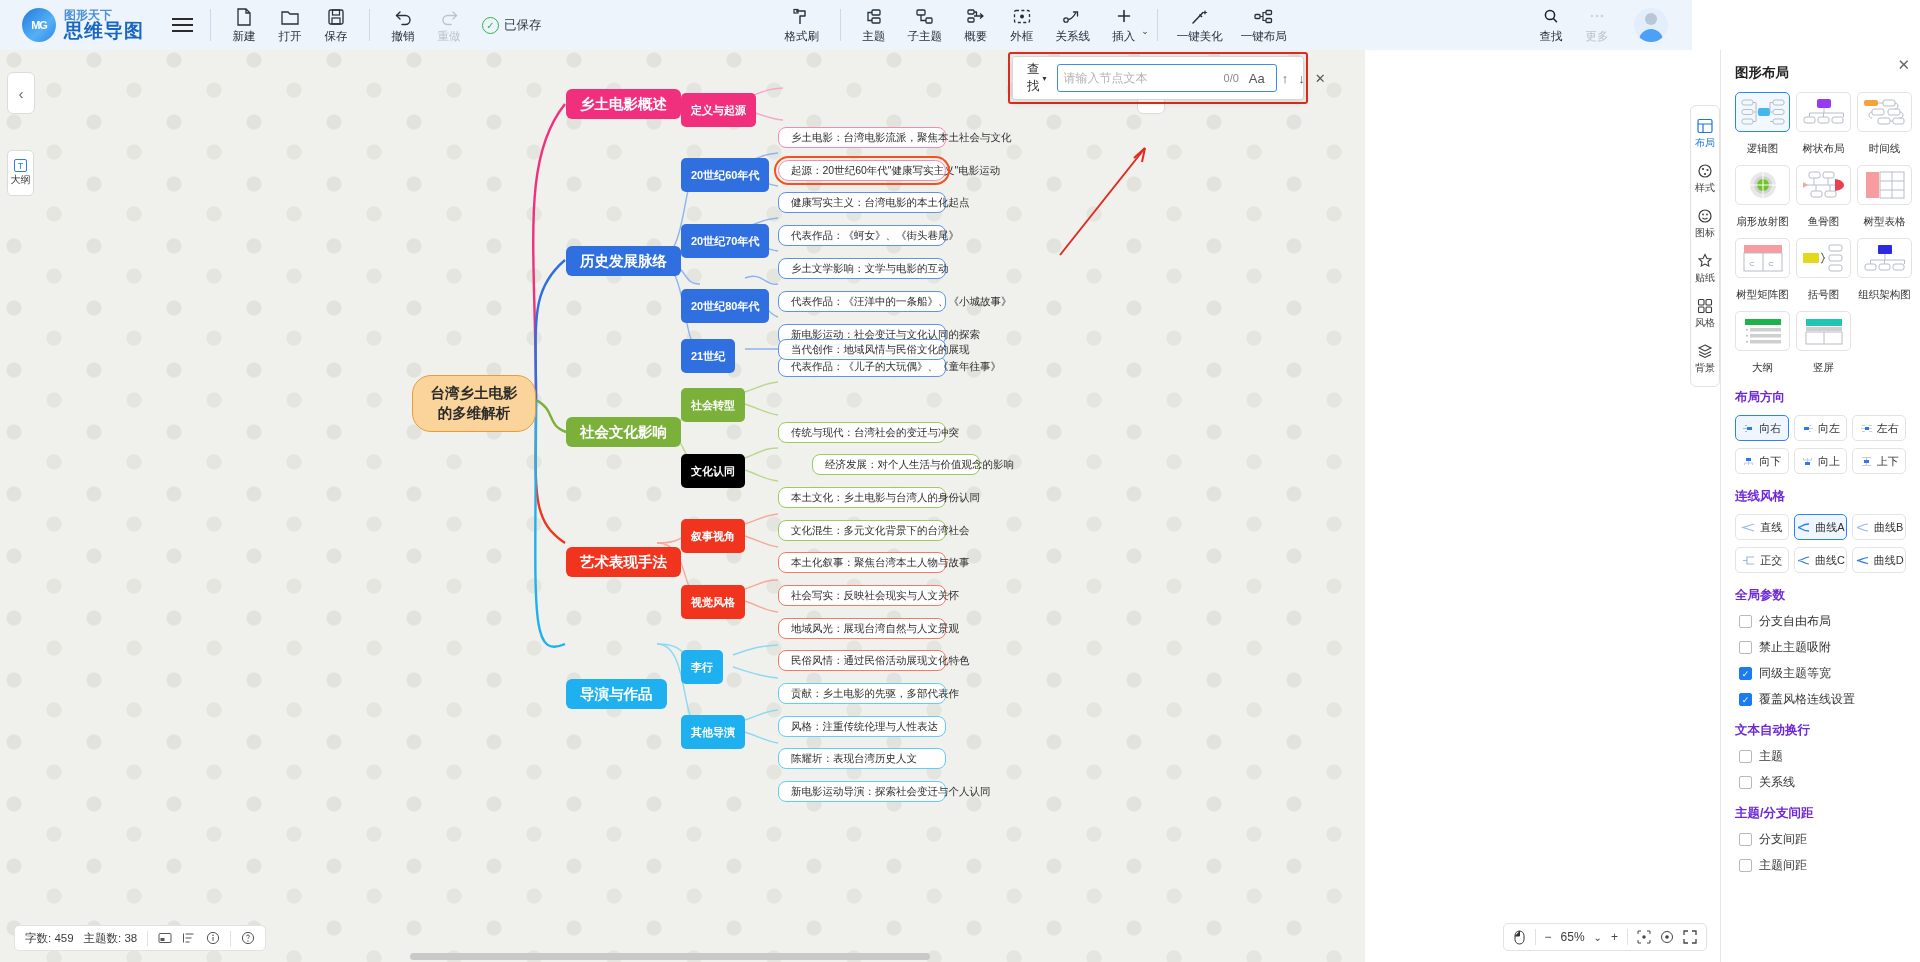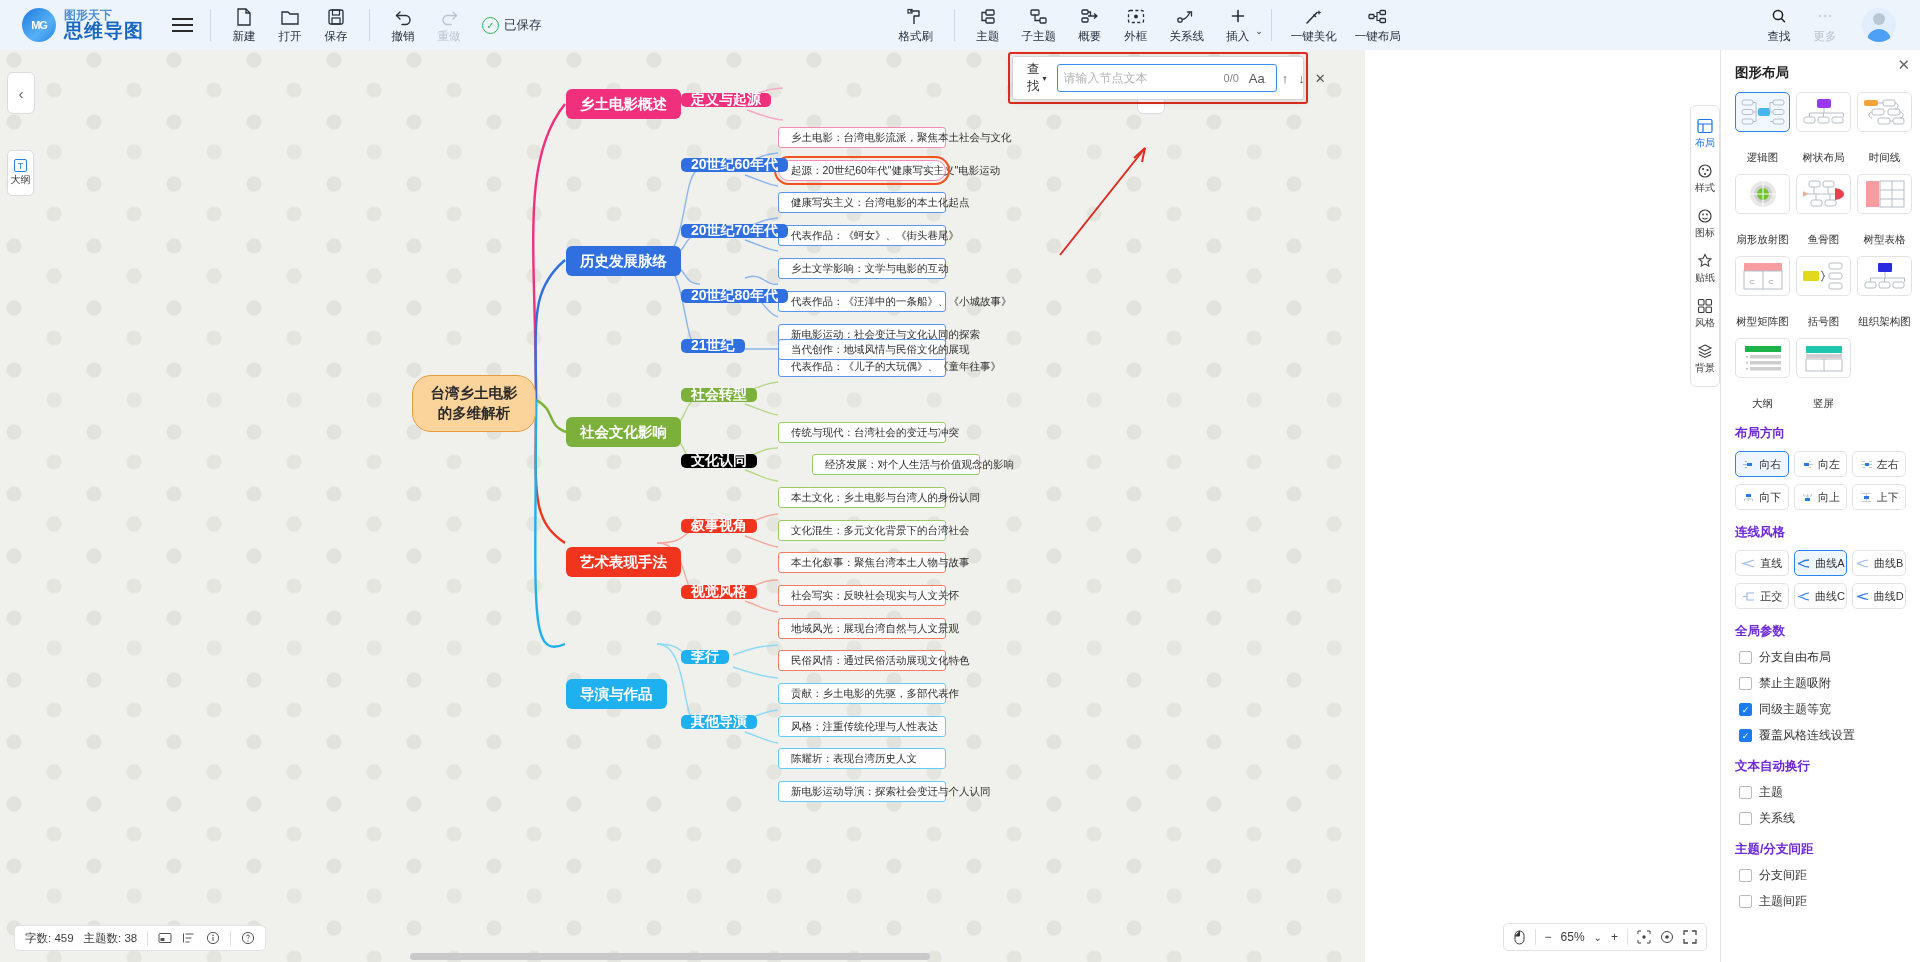--- a/index.html
+++ b/index.html
@@ -1,21 +1,21 @@
 <!DOCTYPE html>
 <html><head>
 <meta charset="utf-8">
 <style>
   * { box-sizing: border-box; margin:0; padding:0; }
   html,body { width:1920px; height:962px; overflow:hidden;
     font-family:"Liberation Sans","DejaVu Sans",sans-serif; }
   body { background:#fff; position:relative; }
 
   
-  .toolbar { position:absolute; left:0; top:0; width:1920px; height:50px;
+  .toolbar { position:absolute; left:0; top:0; width:1692px; height:50px;
     background:#eef4fb; display:flex; align-items:center; }
   .logo-wrap { display:flex; align-items:center; gap:8px; padding-left:22px; }
   .logo-mark { width:34px; height:34px; border-radius:50%;
     background:linear-gradient(135deg,#1f7ae0 0%,#56b0f5 60%,#2a86e8 100%);
     position:relative; color:#fff; font-size:11px; font-weight:bold;
     display:flex; align-items:center; justify-content:center; letter-spacing:-1px; }
   .logo-text { line-height:1.05; }
   .logo-text .l1 { font-size:12px; color:#4b8fd6; font-weight:bold; }
   .logo-text .l2 { font-size:19px; color:#1766c4; font-weight:bold; letter-spacing:1px; }
 
@@ -67,23 +67,23 @@
     gap:1px; font-size:10px; color:#3a3a3a; cursor:pointer;}
   .outline-btn .ic { font-size:12px; color:#2b7fe0; border:1px solid #2b7fe0;
     width:13px;height:13px;display:flex;align-items:center;justify-content:center;
     border-radius:2px; font-size:9px;}
 
   
   .node { position:absolute; display:flex; align-items:center; justify-content:center;
     text-align:center; white-space:nowrap; z-index:4; }
   .lvl1 { border-radius:6px; color:#fff; font-weight:bold; font-size:14.5px;
     padding:0 14px; height:30px; }
-  .lvl2 { border-radius:5px; color:#fff; font-weight:bold; font-size:14px;
-    padding:0 10px; height:14px; }
-  .lvl3 { border-radius:3px; background:rgba(255,255,255,.92); font-size:10.5px;
+  .lvl2 { border-radius:5px; color:#fff; font-weight:bold; font-size:11px;
+    padding:0 10px; height:34px; }
+  .lvl3 { border-radius:8px; background:rgba(255,255,255,.92); font-size:10.5px;
     color:#2d2d2d; padding:0 12px; height:21px; border:1px solid; justify-content:flex-start;}
   .root { border-radius:19px; background:#fbd49b; border:1.6px solid #e89b3c;
     color:#2b2b2b; font-size:14.5px; font-weight:bold; line-height:1.35;
     padding:8px 12px; white-space:normal; }
   .sel-ring { outline:2px solid #f4511e; outline-offset:2px; border-radius:12px; }
 
   svg.links { position:absolute; left:0; top:0; width:1365px; height:912px; z-index:2;
     pointer-events:none; }
 
   
@@ -112,21 +112,21 @@
   .rail-item.active { color:#1a73e8; }
 
   
   .panel { position:absolute; right:0; top:50px; width:200px; height:912px;
     background:#fff; border-left:1px solid #e6e6e6; padding:12px 14px; overflow:hidden; }
   .panel-close { position:absolute; right:10px; top:6px; font-size:15px; color:#666;
     cursor:pointer; }
   .panel h3 { font-size:13.5px; color:#222; margin:2px 0 10px; font-weight:bold; }
   .panel h4 { font-size:12.5px; color:#6d28d9; margin:14px 0 9px; font-weight:bold; }
   .lay-grid { display:grid; grid-template-columns:repeat(3,1fr); gap:9px 6px; }
-  .lay-item { display:flex; flex-direction:column; align-items:center; gap:19px; cursor:pointer;text-align:center;}
+  .lay-item { display:flex; flex-direction:column; align-items:center; gap:10px; cursor:pointer;text-align:center;}
   .lay-box { width:55px; height:40px; border:1px solid #e3e3e3; border-radius:5px;
     background:#fff; display:flex; align-items:center; justify-content:center; }
   .lay-item.active .lay-box { border:1.5px solid #2b85f0; background:#f2f8ff; }
   .lay-cap { font-size:10.5px; color:#333; }
 
   .dir-grid { display:grid; grid-template-columns:repeat(3,1fr); gap:7px 5px; }
   .dir-btn { height:26px; border:1px solid #e3e3e3; border-radius:5px; display:flex;
     align-items:center; justify-content:center; gap:4px; font-size:11px; color:#333;
     cursor:pointer; background:#fff;}
   .dir-btn.active { border:1.5px solid #2b85f0; background:#eff6ff; }

